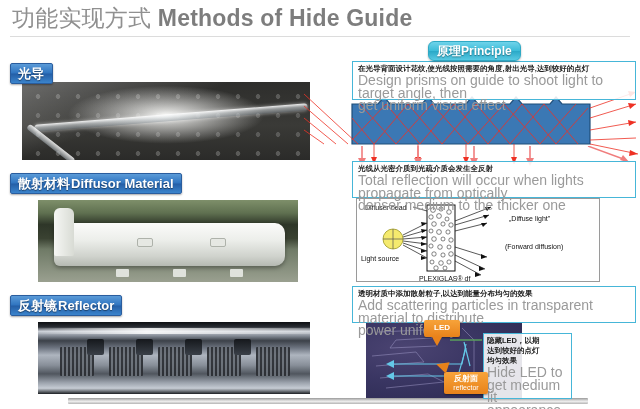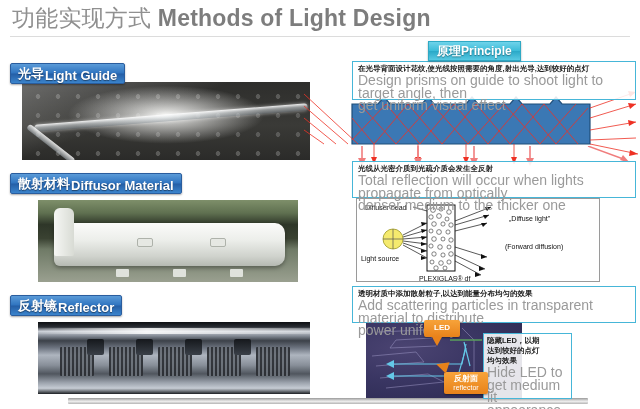--- a/index.html
+++ b/index.html
@@ -21,37 +21,37 @@
   .title-text .cn { font-weight: 400; color: #909090; }
   .title-text .en { font-weight: bold; color: #7d7d7d; }
   .title-rule {
     position: absolute; left: 10px; top: 36px; width: 620px; height: 1px;
     background: #dcdcdc;
   }
 
   
   .pill {
     position: absolute; height: 21px; padding: 0 7px;
-    display: flex; align-items: flex-end; white-space: nowrap;
+    display: flex; align-items: center; white-space: nowrap;
     font-size: 13px; color: #ffffff; font-weight: bold;
     border: 1px solid #2a5d9e;
     border-radius: 2px;
     background: linear-gradient(to bottom, #5b9bd8 0%, #2f74c0 48%, #245ea6 52%, #3b84cc 100%);
     box-shadow: 0 1px 2px rgba(0,0,0,.35);
     text-shadow: 0 1px 1px rgba(0,0,0,.45);
     z-index: 6;
   }
   .pill .cn { margin-right: 1px; }
 
   
   .pill-cyan {
     position: absolute; height: 20px; padding: 0 8px;
     display: flex; align-items: center; white-space: nowrap;
     font-size: 12px; color: #ffffff; font-weight: bold;
-    border: 1px solid #2fa9c4; border-radius: 0;
+    border: 1px solid #2fa9c4; border-radius: 6px;
     background: linear-gradient(to bottom, #6fd3ea 0%, #3dbcd8 48%, #2aa9c8 52%, #58c9e2 100%);
     box-shadow: 0 1px 2px rgba(0,0,0,.3);
     text-shadow: 0 1px 1px rgba(0,0,0,.35);
     z-index: 8;
   }
 
   
   .photo { position: absolute; overflow: hidden; background: #cfcfcf; }
 
   
@@ -178,32 +178,31 @@
     border-radius: 1px;
   }
 </style>
 </head>
 <body>
 
 <div class="slide">
 
   <div class="title-bar">
     <div class="title-text">
-      <span class="cn">功能实现方式 </span><span class="en">Methods of Light Design</span>
+      <span class="cn">功能实现方式 </span><span class="en">Methods of Hide Guide</span>
     </div>
   </div>
   <div class="title-rule"></div>
 
   <div class="photo photo-lightguide" style="left:22px; top:82px; width:288px; height:78px;">
     <div class="rod"></div>
     <div class="rod-tail"></div>
   </div>
   <div class="pill" style="left:10px; top:63px;">
     <span class="cn">光导</span>
-      <span>Light Guide</span>
   </div>
 
   <div class="photo photo-diffusor" style="left:38px; top:200px; width:260px; height:82px;">
     <div class="diff-part"></div>
     <div class="diff-arm"></div>
     <div class="diff-tab" style="left:38%;"></div>
     <div class="diff-tab" style="left:66%;"></div>
     <div class="diff-foot" style="left:30%;"></div>
     <div class="diff-foot" style="left:52%;"></div>
     <div class="diff-foot" style="left:74%;"></div>

